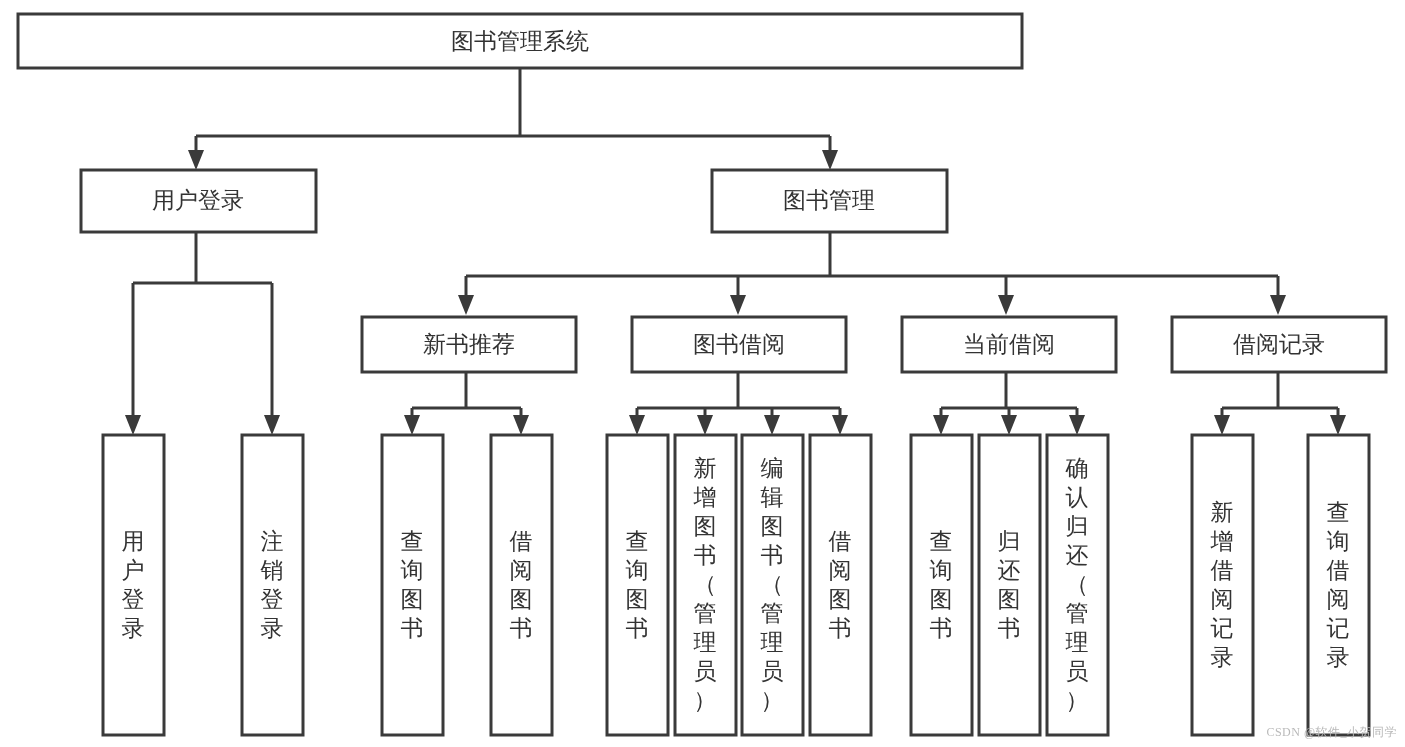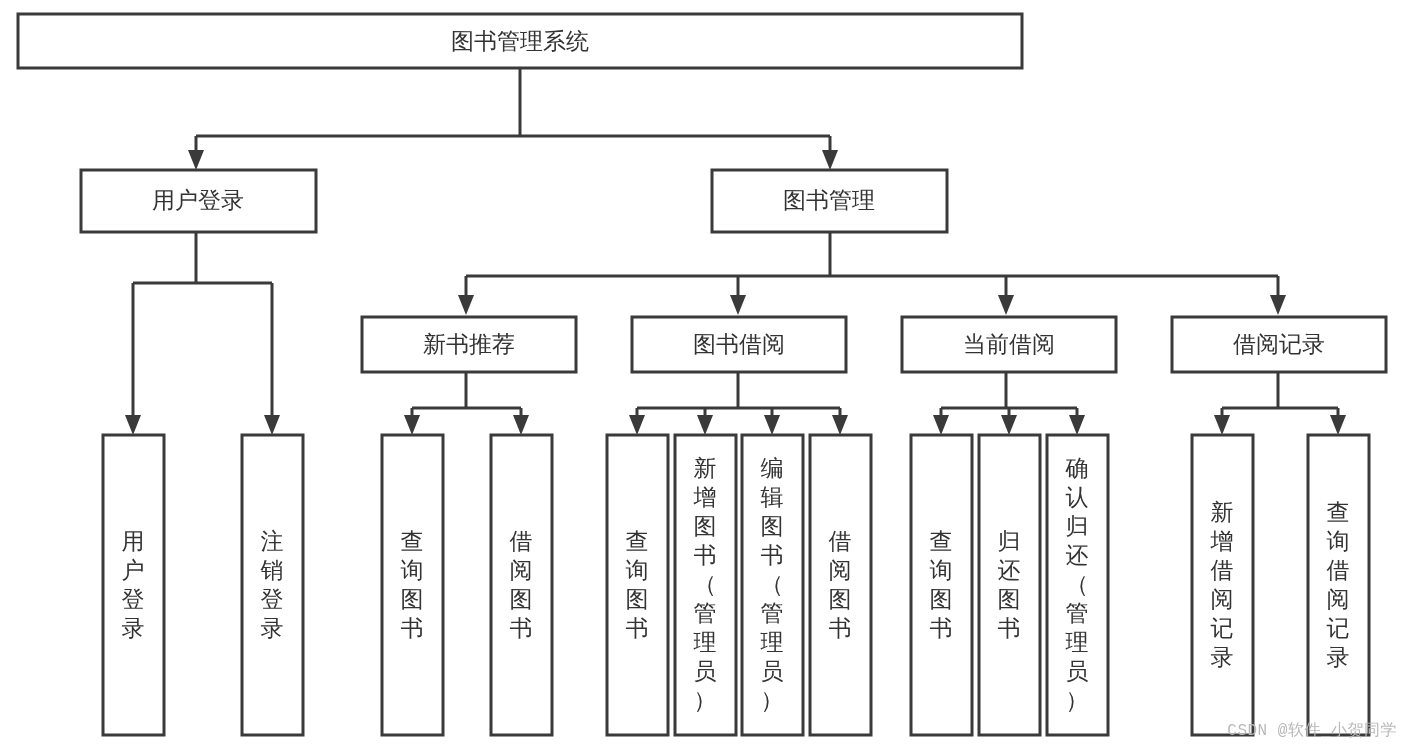--- a/index.html
+++ b/index.html
@@ -41,23 +41,23 @@
     fill: none;
   }
   .arrow-head {
     fill: #3a3a3a;
     stroke: none;
   }
   .watermark {
     position: absolute;
     right: 8px;
     bottom: 6px;
-    font-size: 16px;
+    font-size: 12px;
     color: #b9b9b9;
-    font-family: Liberation Mono, monospace;
+    font-family: Liberation Serif, serif;
     letter-spacing: 0.5px;
     white-space: nowrap;
     pointer-events: none;
   }
 </style>
 </head>
 <body>
 
 <svg id="diagram" viewBox="0 0 1405 747" xmlns="http://www.w3.org/2000/svg">
 

